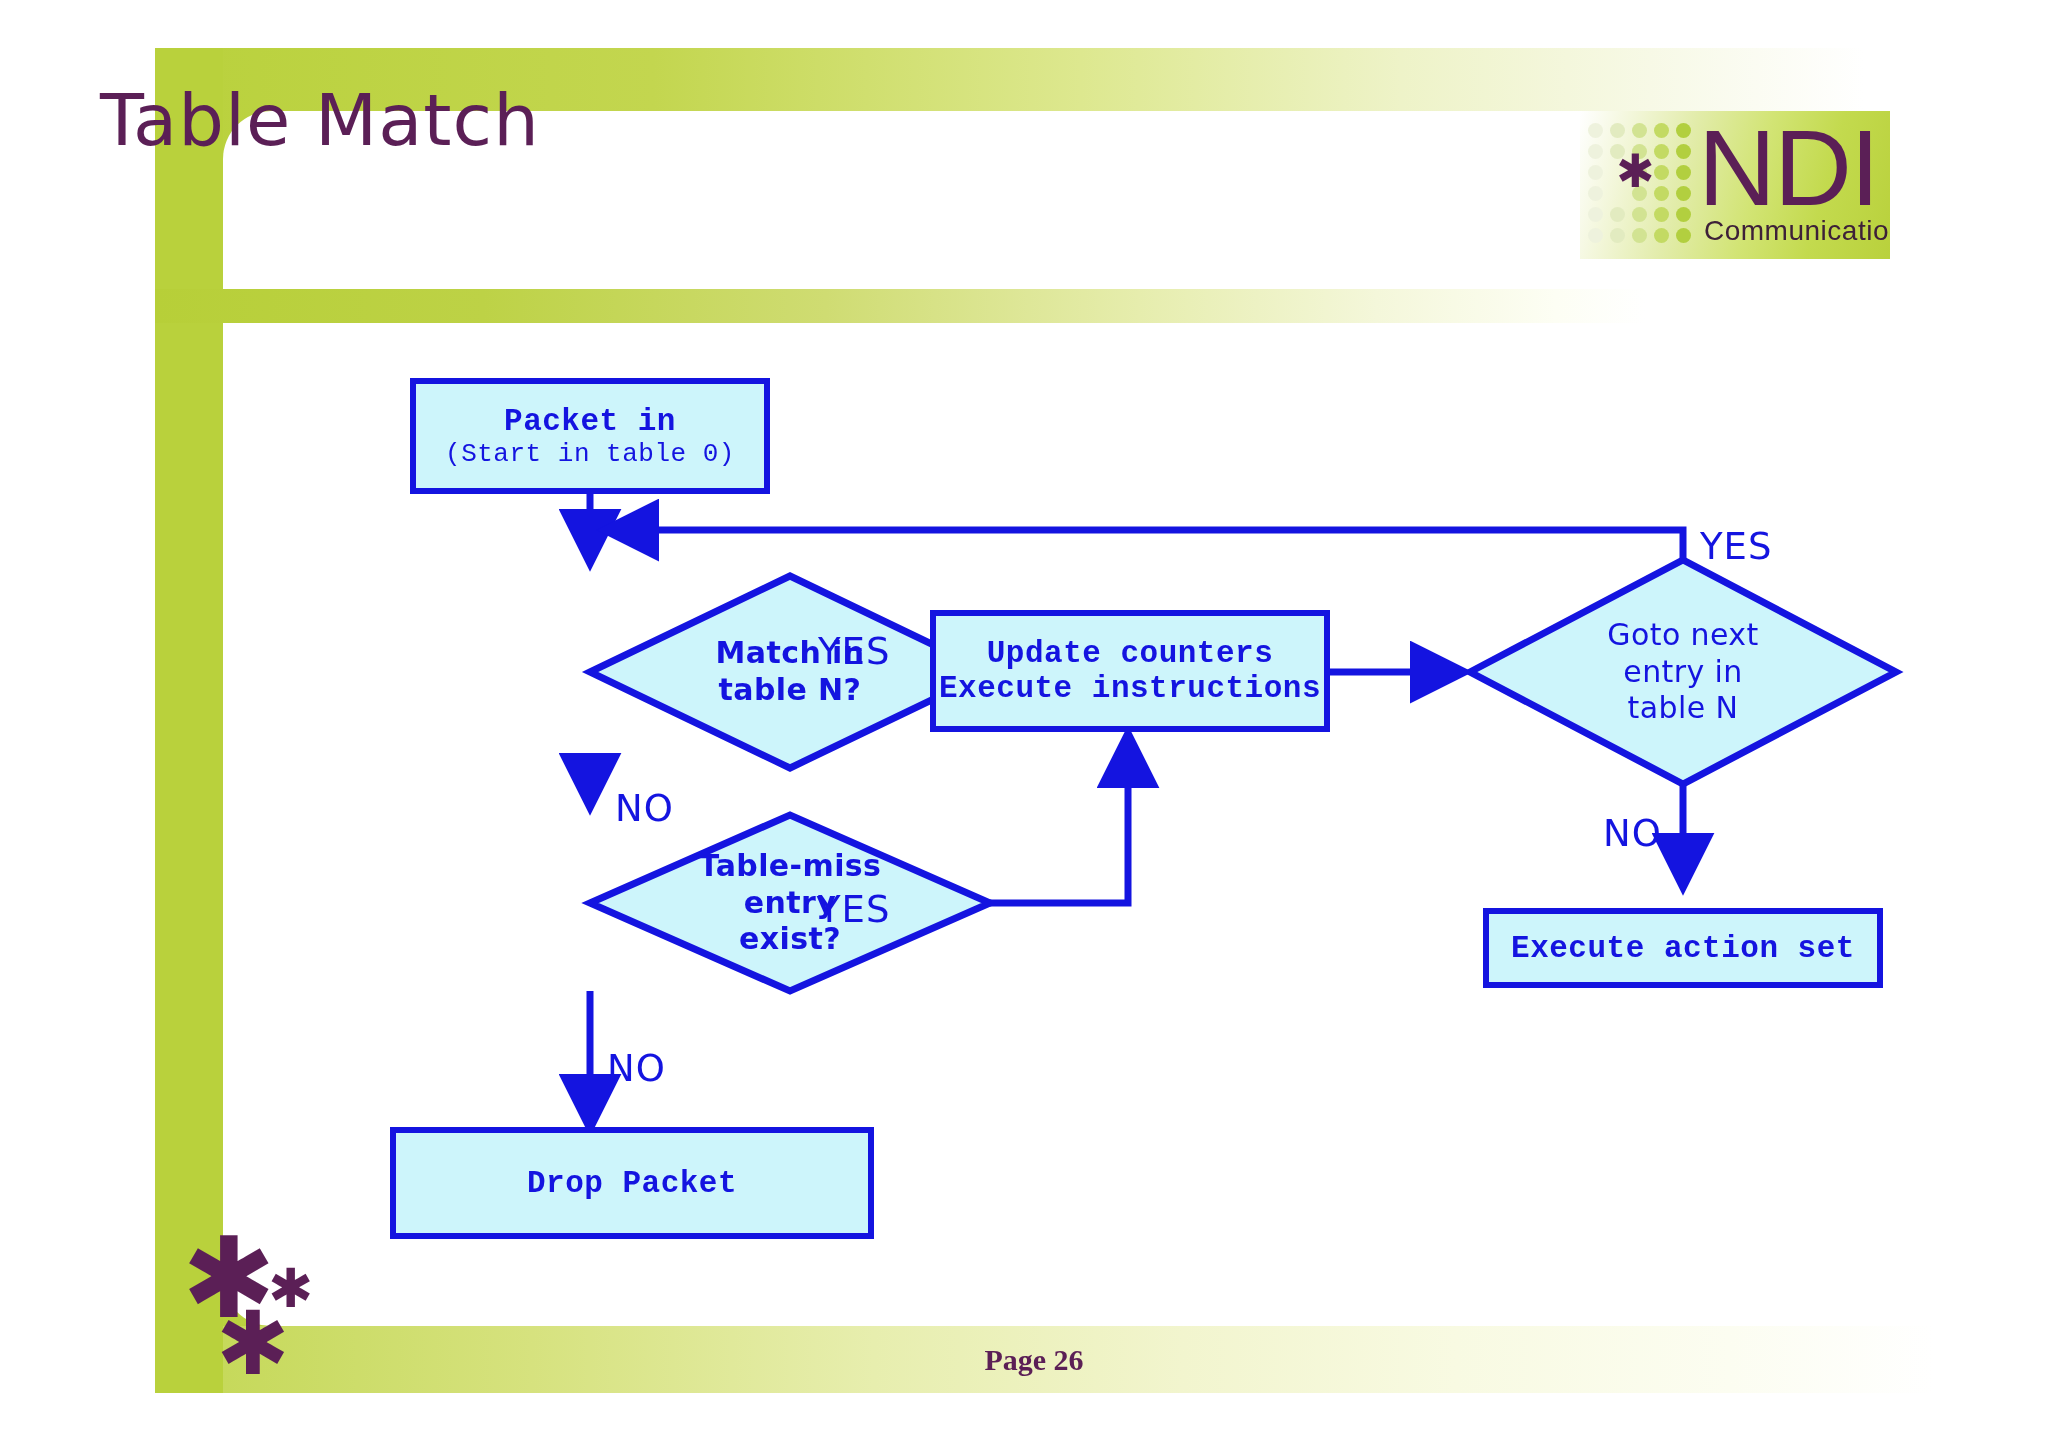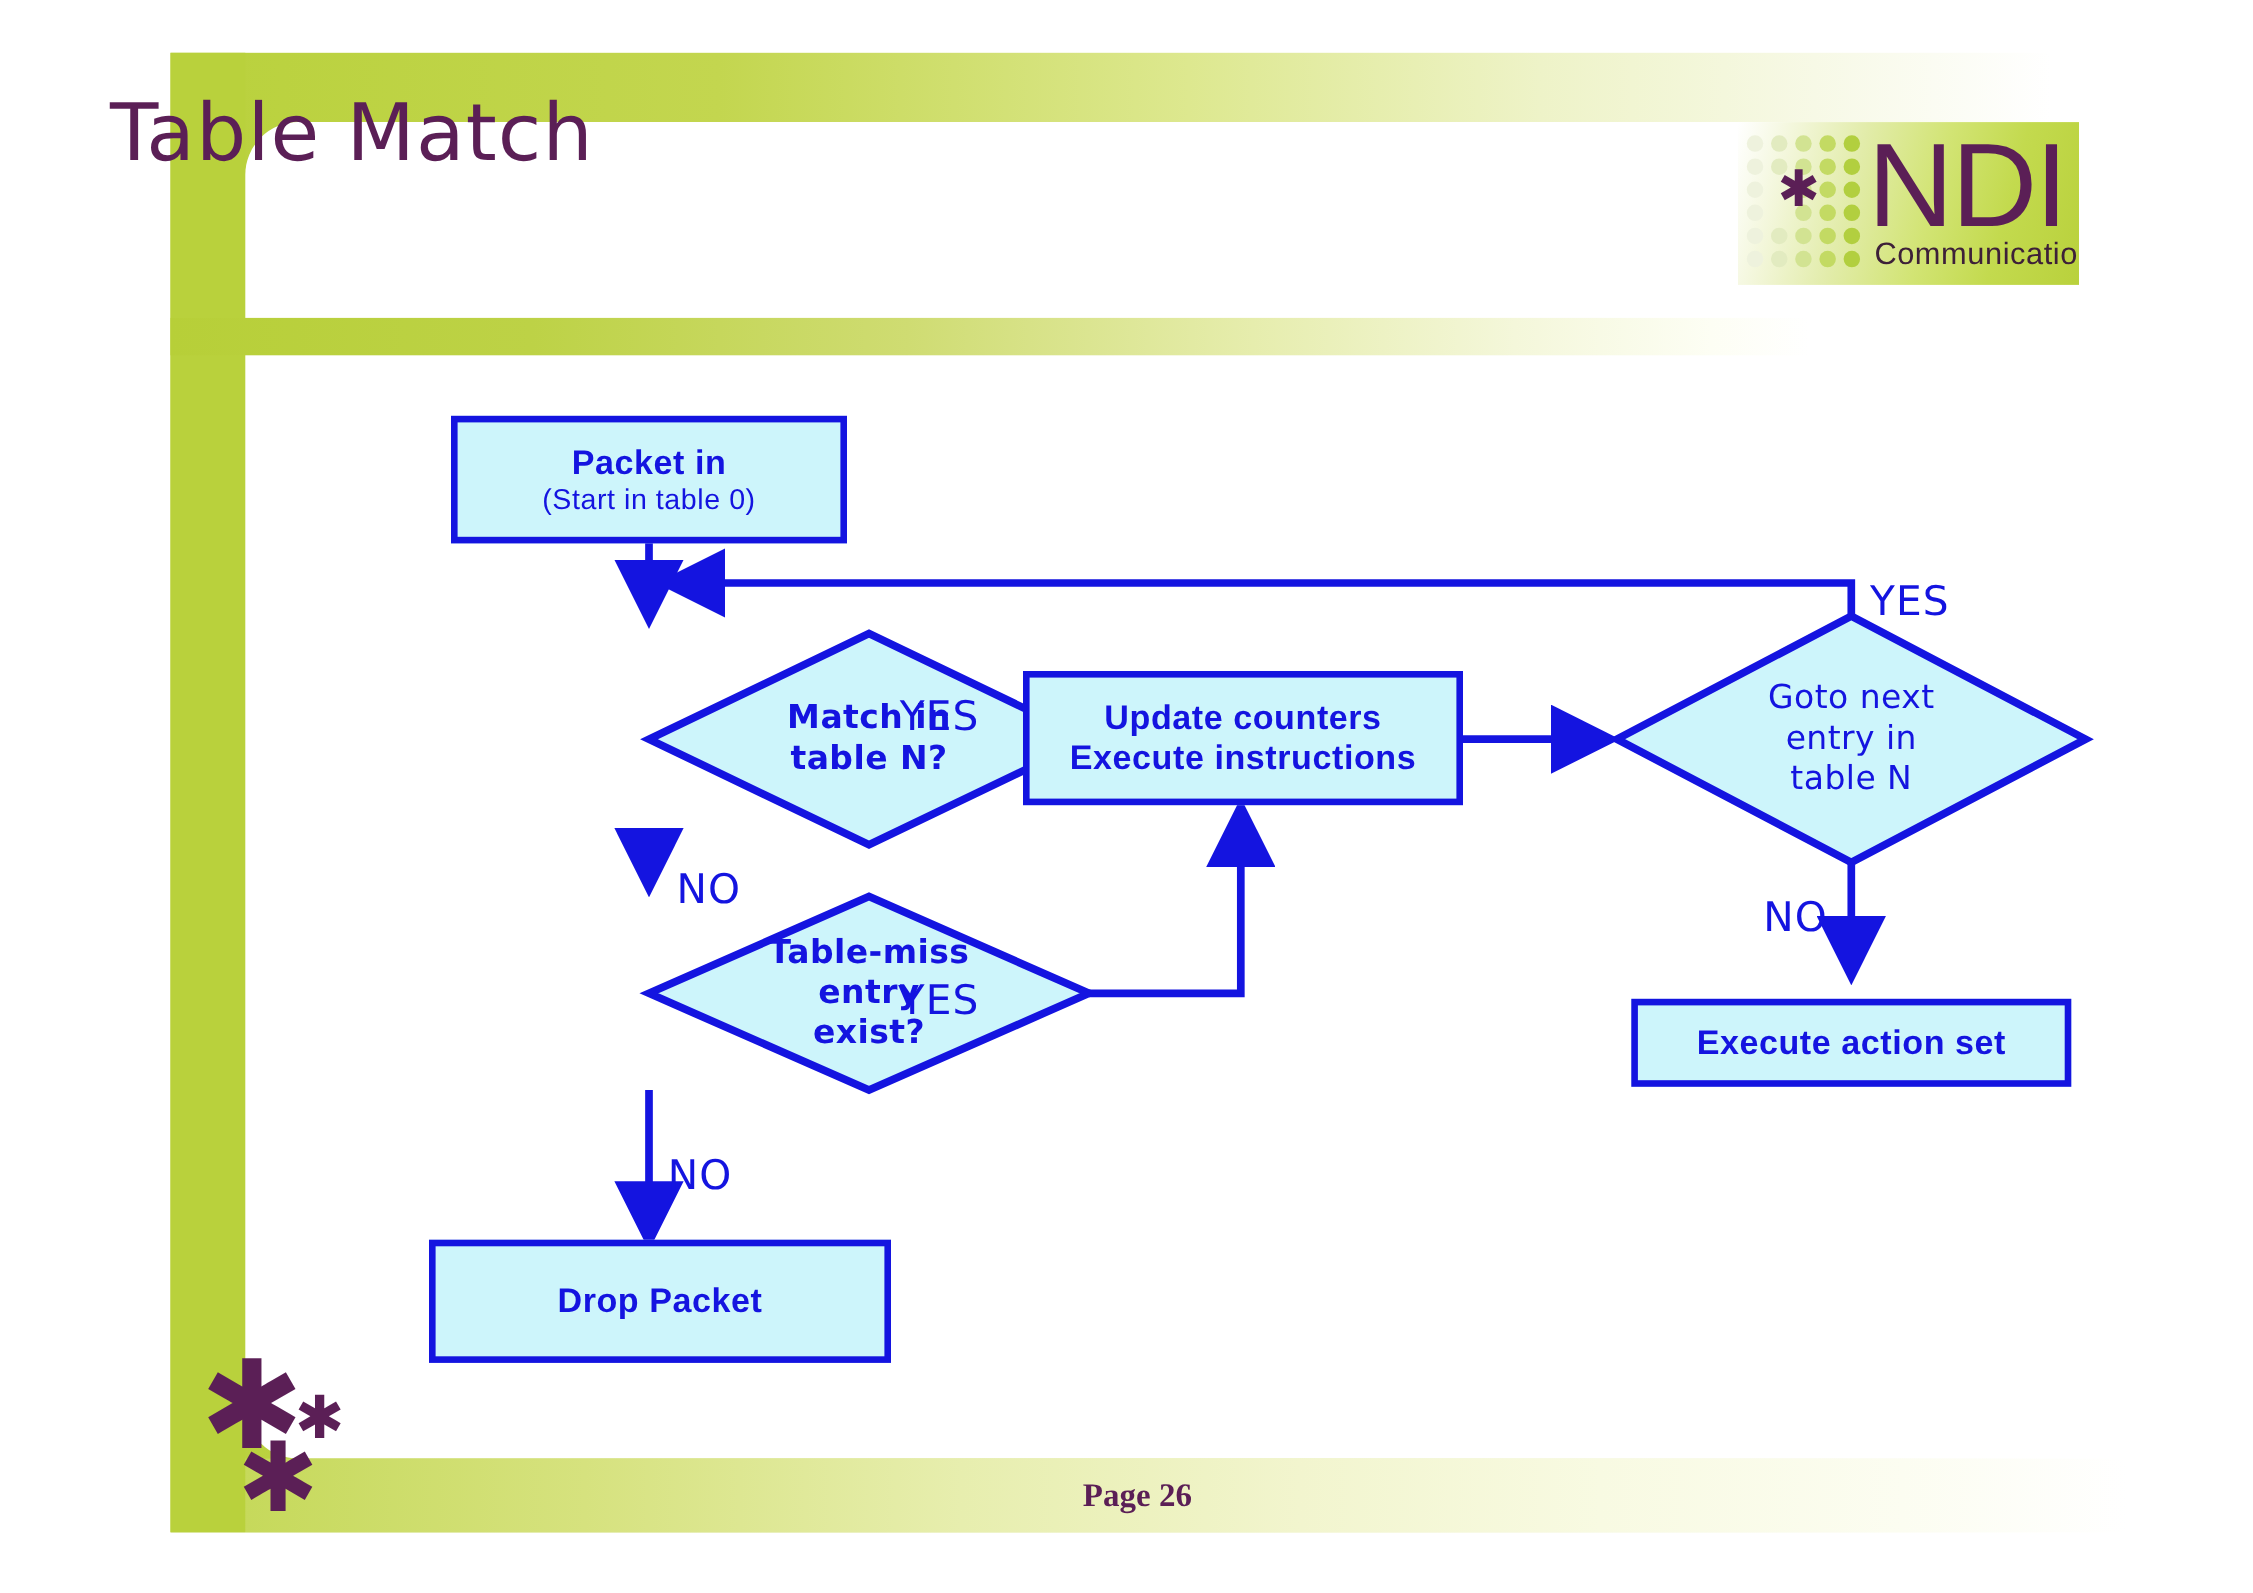--- a/index.html
+++ b/index.html
@@ -163,21 +163,21 @@
     top: 0;
     width: 2048px;
     height: 1448px;
     pointer-events: none;
   }
   .node {
     position: absolute;
     box-sizing: border-box;
     color: #1414e0;
     text-align: center;
-    font-family: Liberation Sans, sans-serif;
+    font-family: Liberation Mono, monospace;
   }
   .proc {
     background: #cdf5fb;
     border: 6px solid #1414e0;
     display: flex;
     flex-direction: column;
     align-items: center;
     justify-content: center;
   }
   .proc .line-b { font-weight: 700; font-size: 31px; letter-spacing: 0.5px; }
@@ -307,21 +307,21 @@
 
 <div class="node proc" style="left:930px; top:610px; width:400px; height:122px;">
   <span class="line-b">Update counters</span>
   <span class="line-b">Execute instructions</span>
 </div>
 
 <div class="node proc" style="left:1483px; top:908px; width:400px; height:80px;">
   <span class="line-b">Execute action set</span>
 </div>
 
-<div class="node proc" style="left:390px; top:1127px; width:420px; height:112px;">
+<div class="node proc" style="left:390px; top:1127px; width:484px; height:112px;">
   <span class="line-b">Drop Packet</span>
 </div>
 
 <div class="diamond-wrap" style="left:640px; top:612px; width:300px; height:120px;">
   <div class="diamond-label bold">
     <span>Match in</span>
     <span>table N?</span>
   </div>
 </div>
 

